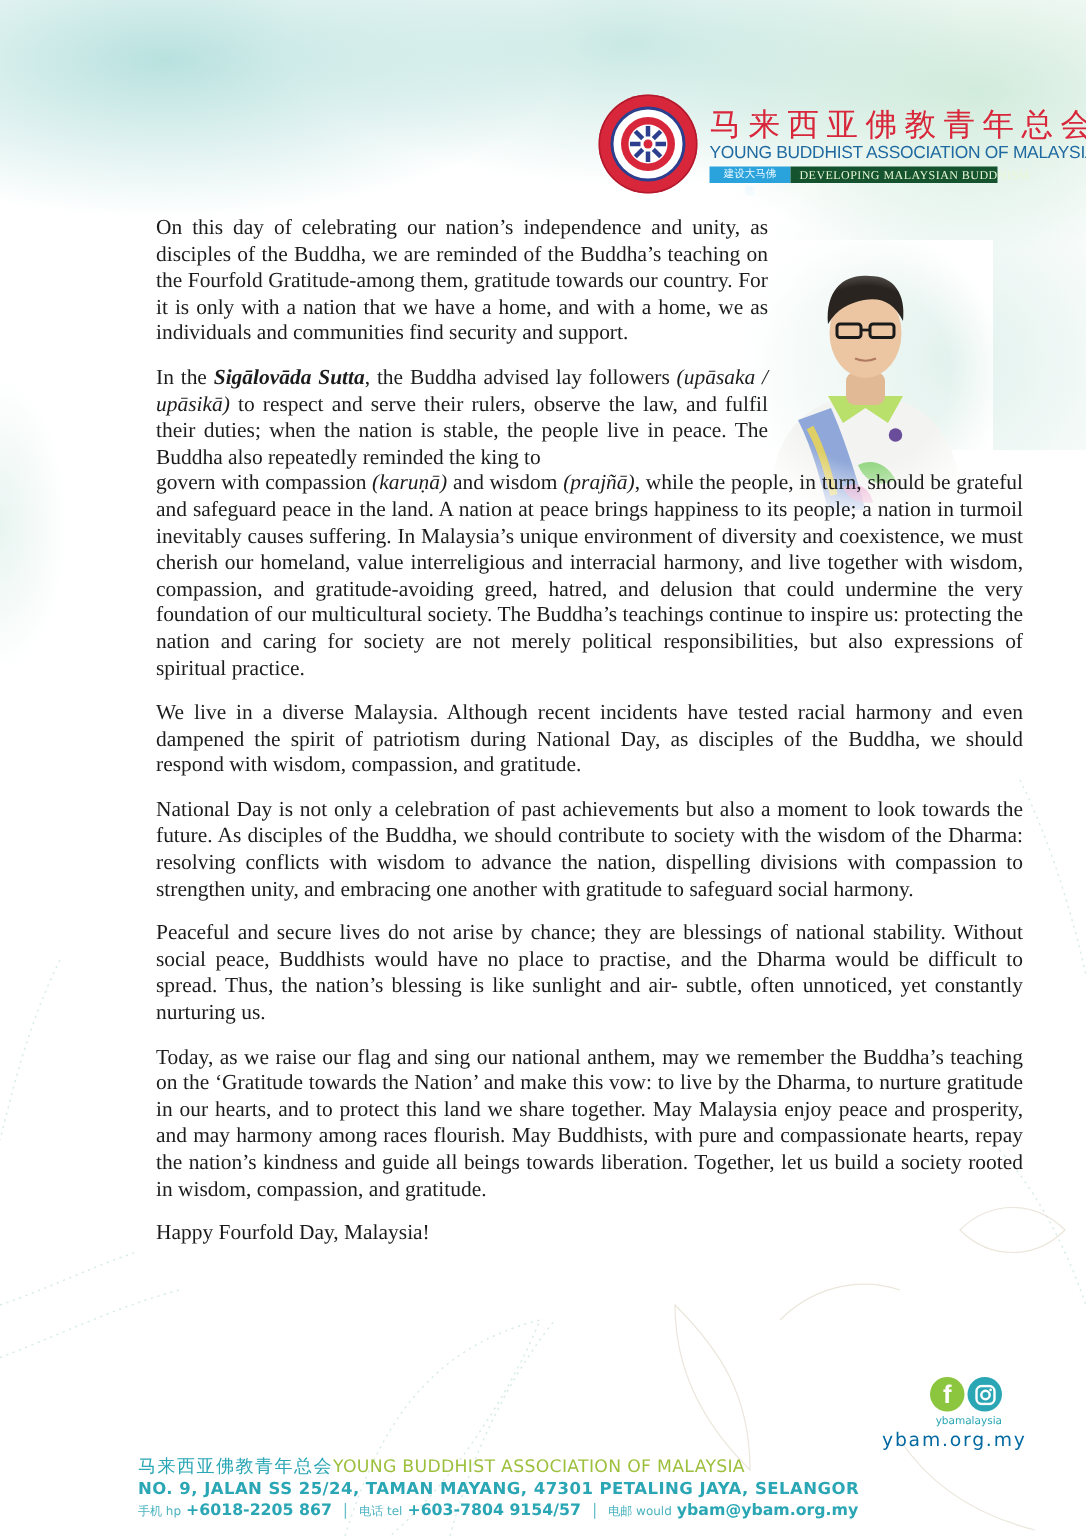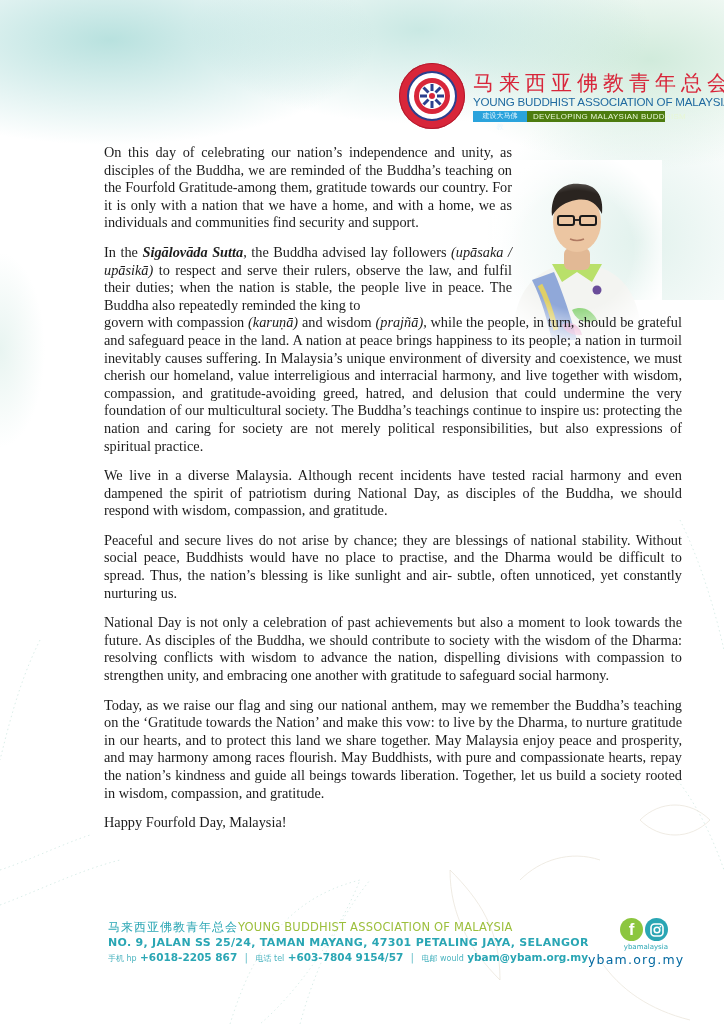--- a/index.html
+++ b/index.html
@@ -57,43 +57,42 @@
   .logo-en {
     font-family: "Liberation Sans", sans-serif; font-size: 11.6px;
     color: #1f6aa0; letter-spacing: -0.2px; line-height: 14px; white-space: nowrap;
   }
   .logo-tag { display: flex; margin-top: 2px; height: 11px; }
   .logo-tag .tag-cn {
     background: #2aa3dc; color: #e9f7ff; font-family: "DejaVu Sans", sans-serif;
     font-size: 7px; padding: 0 7px; line-height: 11px; width: 40px; text-align:center;
   }
   .logo-tag .tag-en {
-    background: #4d7c0f; color: #e8f7d5; font-family: Liberation Sans, sans-serif;
+    background: #14532d; color: #e8f7d5; font-family: Liberation Serif, serif;
     font-size: 8px; padding: 0 6px; line-height: 11px; letter-spacing: 0.3px; white-space: nowrap;
     width: 126px;
   }
   
   .portrait {
     position: absolute; left: 492px; top: 160px; width: 170px; height: 180px; z-index: 1;
   }
   
   .letter {
     position: absolute; left: 104px; top: 144px; width: 578px; z-index: 2;
     font-size: 14.3px; line-height: 17.6px;
   }
   .letter p { margin: 0 0 12px 0; text-align: justify; }
   .p-narrow { width: 408px; }
   .p2-wrap .narrow { display: block; width: 408px; text-align: justify; }
   .letter i { font-style: italic; }
   .letter b { font-weight: bold; font-style: italic; }
   
   .footer {
-    position: absolute; left: 92px; top: 920px; z-index: 2;
+    position: absolute; left: 92px; top: 970px; z-index: 2;
     font-family: "DejaVu Sans", sans-serif;
-    margin-left: 16px;
   }
   .foot-line1 { font-size: 11.5px; line-height: 15px; white-space: nowrap; letter-spacing: 0.2px; }
   .foot-cn { color: #2aa6b4; font-size: 12px; letter-spacing: 1px; }
   .foot-en { color: #9cbf3c; font-family: "DejaVu Sans", sans-serif; }
   .foot-line2 { color: #2aa6b4; font-size: 11px; line-height: 15px; white-space: nowrap; letter-spacing: 0.3px; font-weight: bold; }
   .foot-line3 { color: #2aa6b4; font-size: 10.5px; line-height: 15px; white-space: nowrap; }
   .foot-line3 .lbl { font-weight: normal; font-size: 8px; opacity: 0.85; }
   .foot-line3 .val { font-weight: bold; }
   .foot-line3 .sep { margin: 0 4px; opacity: 0.7; }
   .social {
@@ -192,22 +191,22 @@
   <path d="M78 79 Q 85 82 92 79" stroke="#b07a62" stroke-width="1.4" fill="none"></path>
   <rect x="0" y="0" width="170" height="180" fill="url(#fade)"></rect>
 </svg>
 
 <div class="letter">
   <p class="p-narrow">On this day of celebrating our nation’s independence and unity, as disciples of the Buddha, we are reminded of the Buddha’s teaching on the Fourfold Gratitude-among them, gratitude towards our country. For it is only with a nation that we have a home, and with a home, we as individuals and communities find security and support.</p>
   <p class="p2-wrap">
     <span class="narrow"><span>In the </span><b>Sigālovāda Sutta</b><span>, the Buddha advised lay followers </span><i>(upāsaka / upāsikā)</i><span> to respect and serve their rulers, observe the law, and fulfil their duties; when the nation is stable, the people live in peace. The Buddha also repeatedly reminded the king to</span></span><span>govern with compassion </span><i>(karuṇā)</i><span> and wisdom </span><i>(prajñā)</i><span>, while the people, in turn, should be grateful and safeguard peace in the land. A nation at peace brings happiness to its people; a nation in turmoil inevitably causes suffering. In Malaysia’s unique environment of diversity and coexistence, we must cherish our homeland, value interreligious and interracial harmony, and live together with wisdom, compassion, and gratitude-avoiding greed, hatred, and delusion that could undermine the very foundation of our multicultural society. The Buddha’s teachings continue to inspire us: protecting the nation and caring for society are not merely political responsibilities, but also expressions of spiritual practice.</span>
   </p>
   <p>We live in a diverse Malaysia. Although recent incidents have tested racial harmony and even dampened the spirit of patriotism during National Day, as disciples of the Buddha, we should respond with wisdom, compassion, and gratitude.</p>
+  <p>National Day is not only a celebration of past achievements but also a moment to look towards the future. As disciples of the Buddha, we should contribute to society with the wisdom of the Dharma: resolving conflicts with wisdom to advance the nation, dispelling divisions with compassion to strengthen unity, and embracing one another with gratitude to safeguard social harmony.</p>
   <p>Peaceful and secure lives do not arise by chance; they are blessings of national stability. Without social peace, Buddhists would have no place to practise, and the Dharma would be difficult to spread. Thus, the nation’s blessing is like sunlight and air- subtle, often unnoticed, yet constantly nurturing us.</p>
-  <p>National Day is not only a celebration of past achievements but also a moment to look towards the future. As disciples of the Buddha, we should contribute to society with the wisdom of the Dharma: resolving conflicts with wisdom to advance the nation, dispelling divisions with compassion to strengthen unity, and embracing one another with gratitude to safeguard social harmony.</p>
   <p>Today, as we raise our flag and sing our national anthem, may we remember the Buddha’s teaching on the ‘Gratitude towards the Nation’ and make this vow: to live by the Dharma, to nurture gratitude in our hearts, and to protect this land we share together. May Malaysia enjoy peace and prosperity, and may harmony among races flourish. May Buddhists, with pure and compassionate hearts, repay the nation’s kindness and guide all beings towards liberation. Together, let us build a society rooted in wisdom, compassion, and gratitude.</p>
   <p style="text-align:left;">Happy Fourfold Day, Malaysia!</p>
 </div>
 
 <div class="footer">
   <div class="foot-line1">
     <span class="foot-cn">马来西亚佛教青年总会</span><span class="foot-en">YOUNG BUDDHIST ASSOCIATION OF MALAYSIA</span>
   </div>
   <div class="foot-line2">NO. 9, JALAN SS 25/24, TAMAN MAYANG, 47301 PETALING JAYA, SELANGOR</div>
   <div class="foot-line3">

